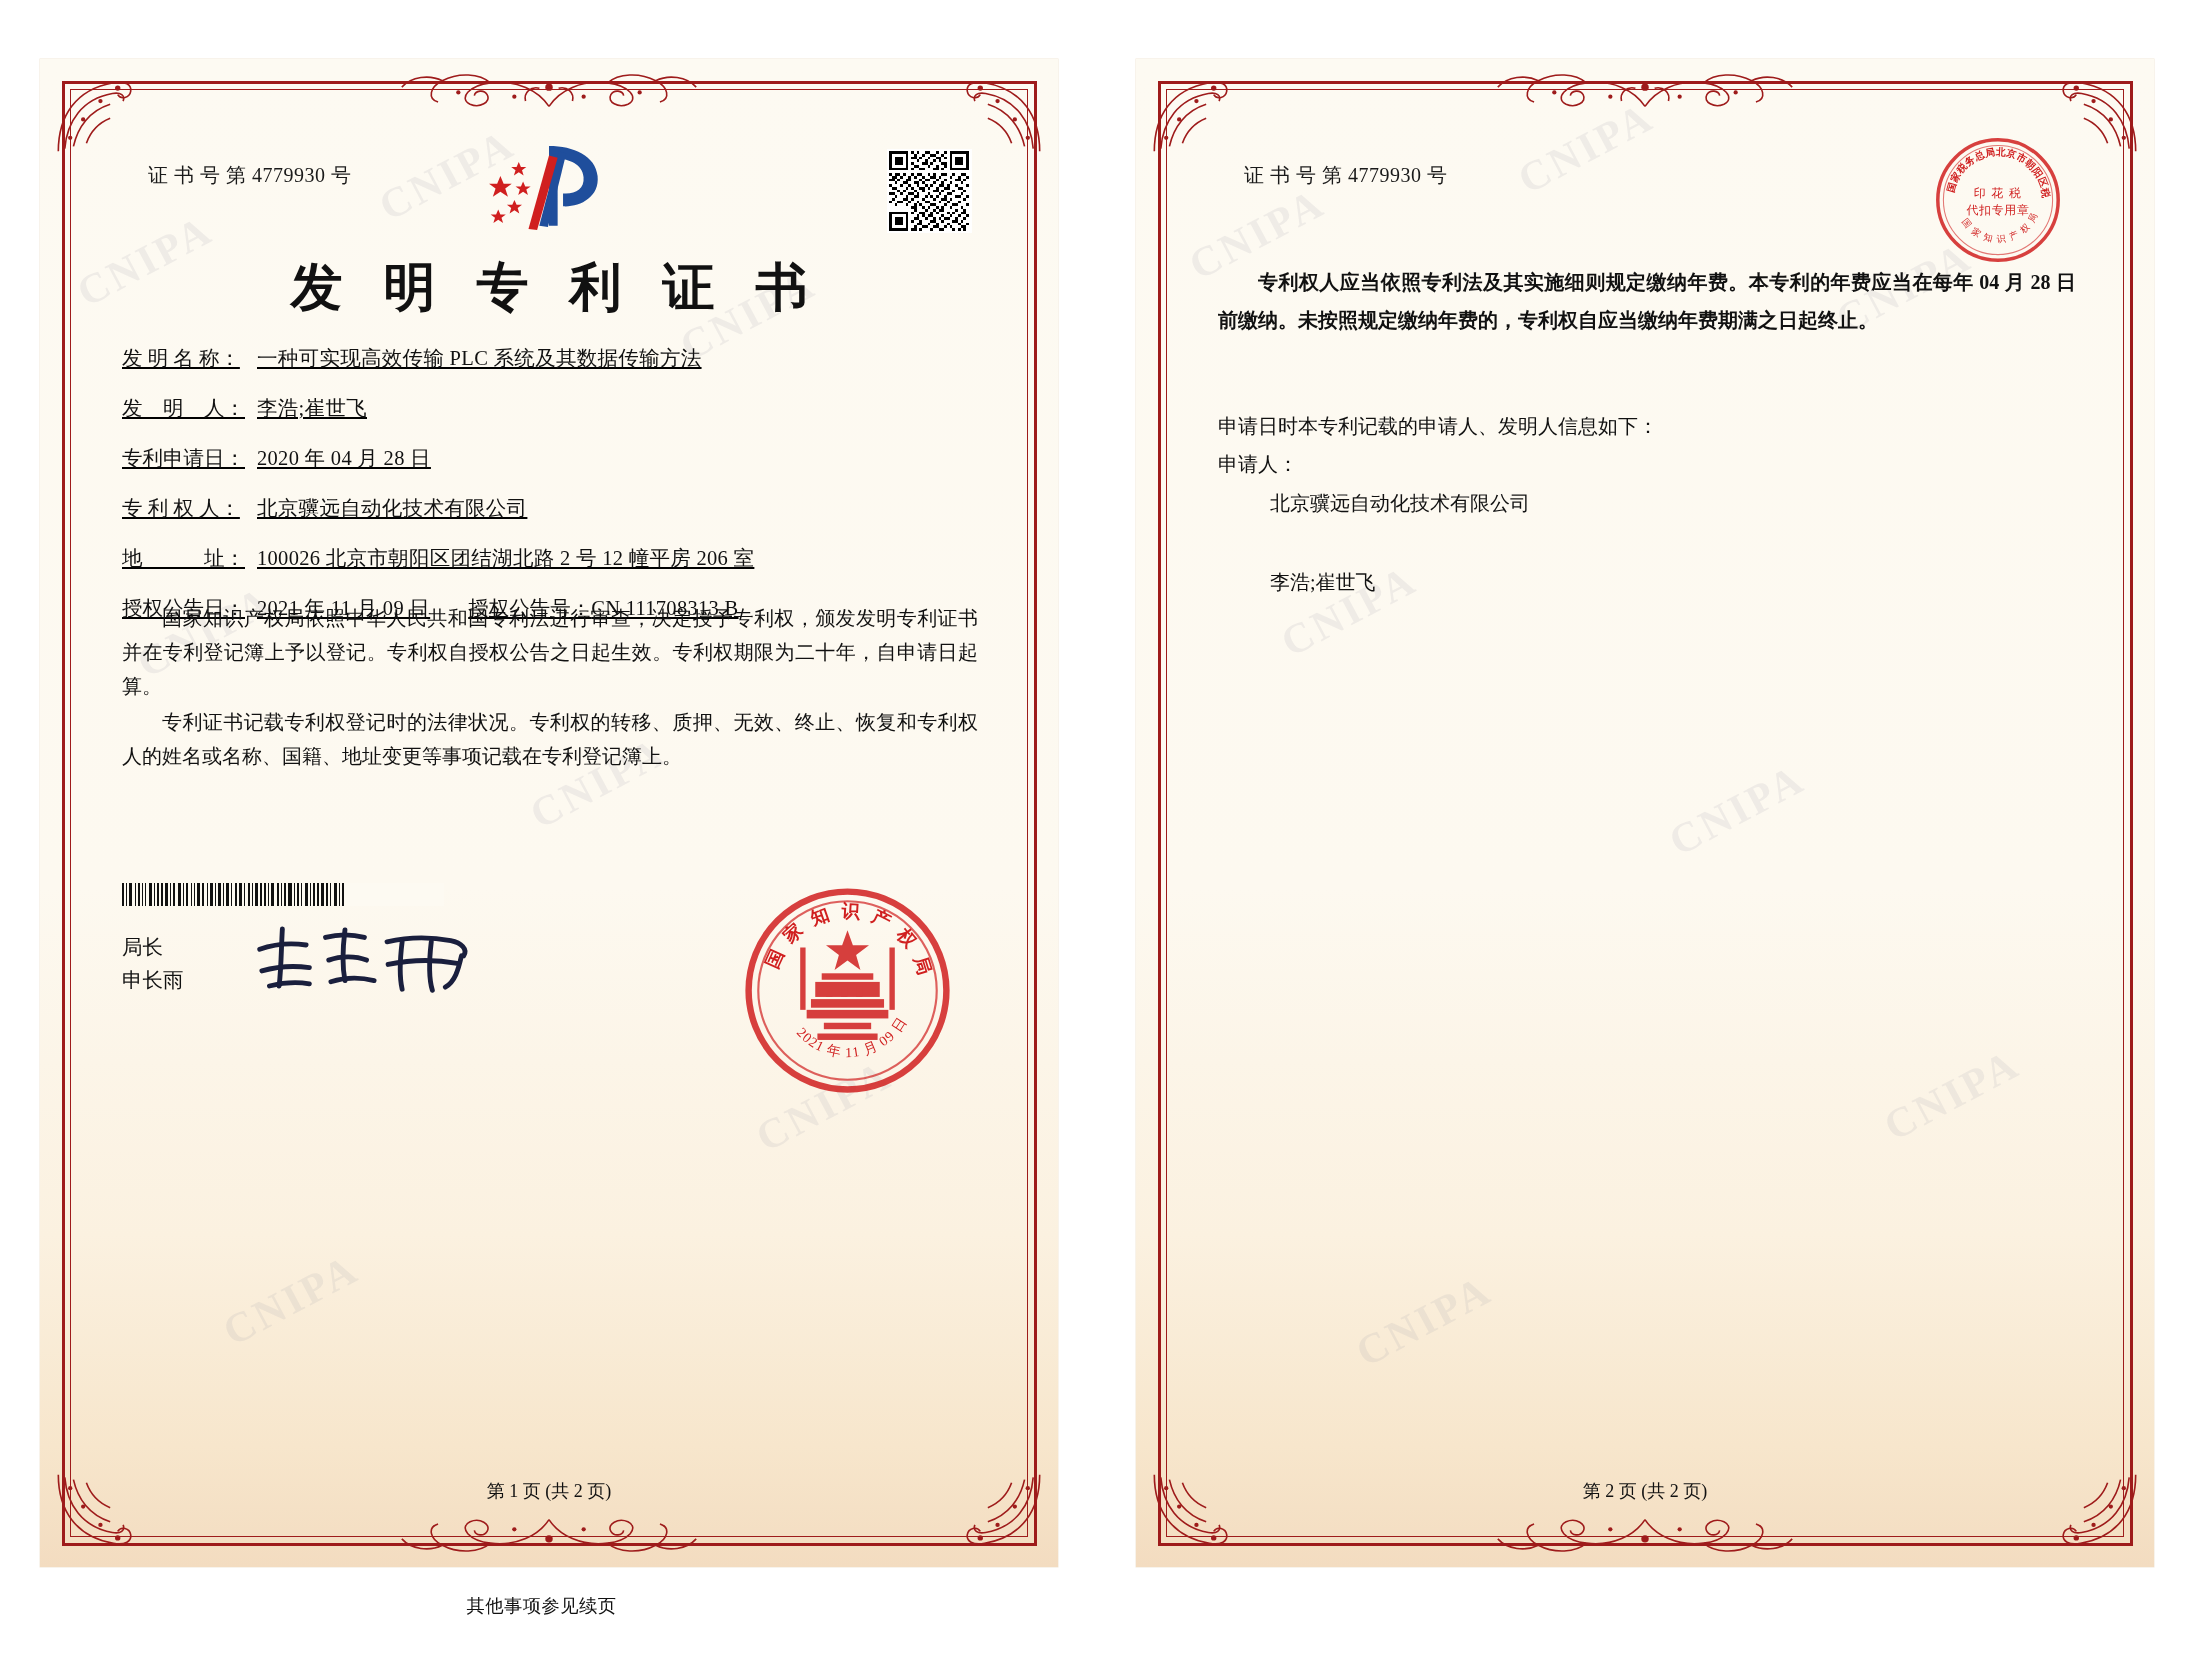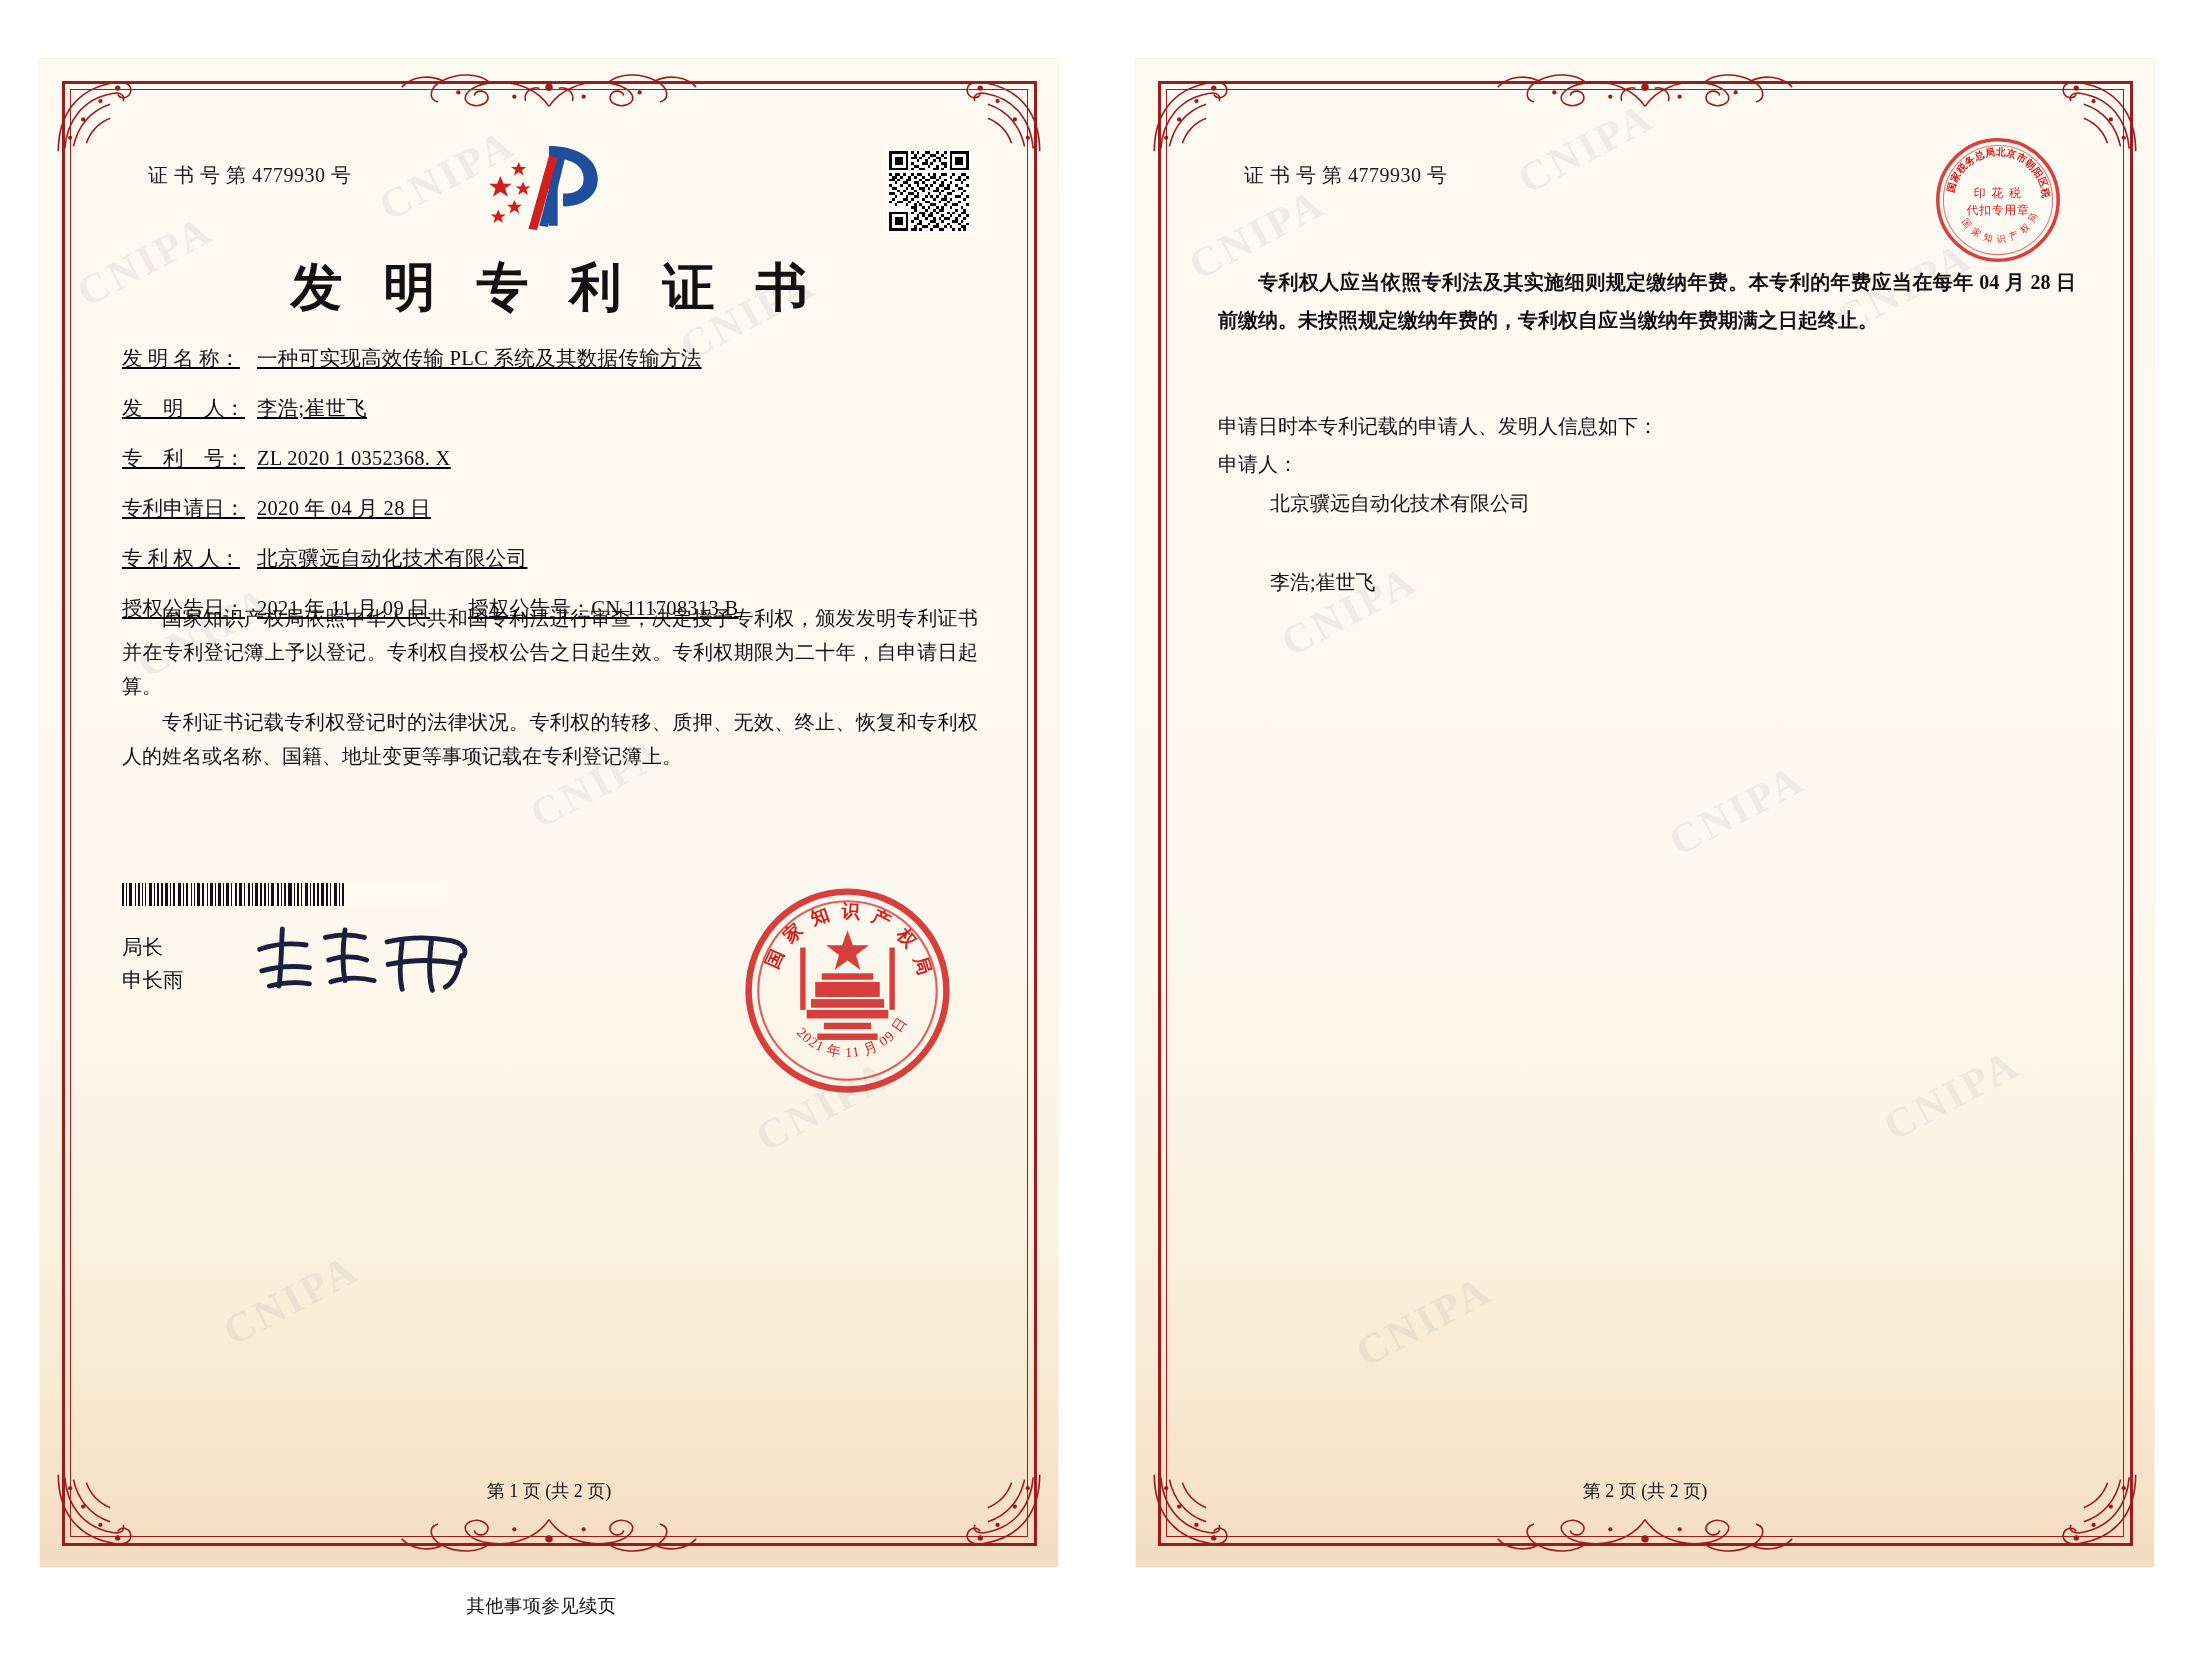--- a/index.html
+++ b/index.html
@@ -638,30 +638,30 @@
       <div class="fields">
         <div class="field-row">
           <span class="f-label">发 明 名 称：</span>
           <span class="f-value">一种可实现高效传输 PLC 系统及其数据传输方法</span>
         </div>
         <div class="field-row">
           <span class="f-label">发　明　人：</span>
           <span class="f-value">李浩;崔世飞</span>
         </div>
         <div class="field-row">
-          <span class="f-label">专　利　号：</span>
-          <span class="f-value">ZL 2020 1 0352368. X</span>
-        </div>
-        <div class="field-row">
           <span class="f-label">专利申请日：</span>
           <span class="f-value">2020 年 04 月 28 日</span>
         </div>
         <div class="field-row">
           <span class="f-label">专 利 权 人：</span>
           <span class="f-value">北京骥远自动化技术有限公司</span>
+        </div>
+        <div class="field-row">
+          <span class="f-label">地　　　址：</span>
+          <span class="f-value">100026 北京市朝阳区团结湖北路 2 号 12 幢平房 206 室</span>
         </div>
         <div class="field-row">
           <span class="f-label">授权公告日：</span>
           <span class="f-value">2021 年 11 月 09 日</span>
           <span class="f-extra-label">授权公告号：</span>
           <span class="f-value">CN 111708313 B</span>
         </div>
       </div>
 
       <div class="paragraphs">

